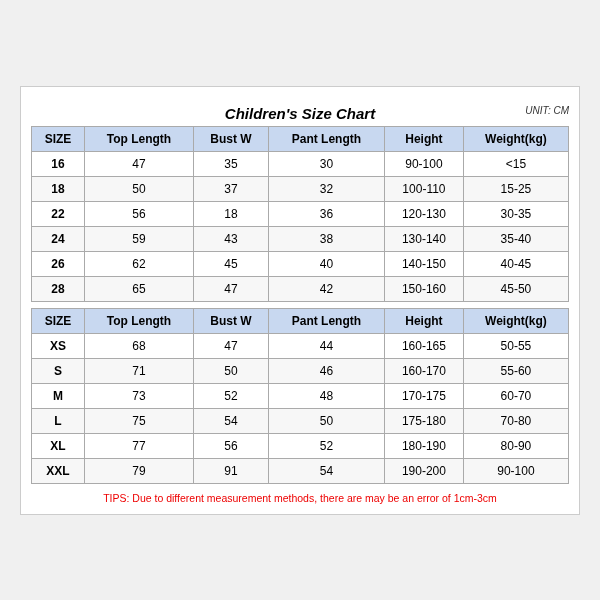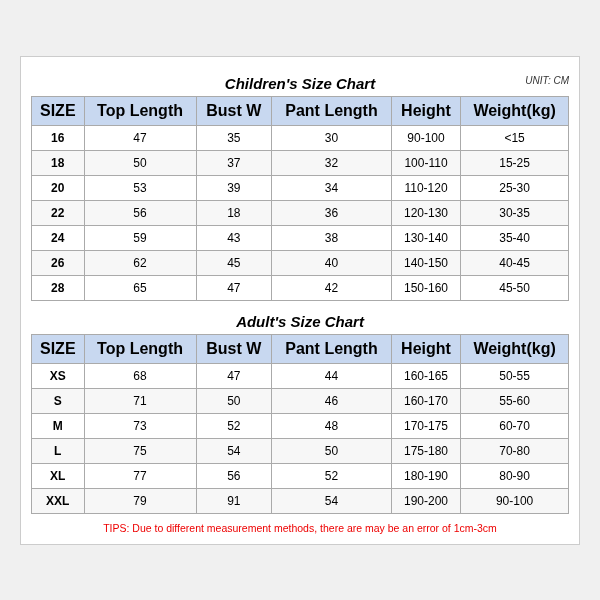--- a/index.html
+++ b/index.html
@@ -38,21 +38,21 @@
       width: 100%;
       border-collapse: collapse;
       font-size: 12px;
     }
     th {
       background: #c8d8f0;
       border: 1px solid #aaa;
       padding: 5px 4px;
       text-align: center;
       font-weight: bold;
-      font-size: 16px;
+      font-size: 12px;
     }
     td {
       border: 1px solid #aaa;
       padding: 5px 4px;
       text-align: center;
     }
     tr:nth-child(even) td {
       background: #f7f7f7;
     }
     tr:nth-child(odd) td {
@@ -103,28 +103,20 @@
         </tr>
         <tr>
           <td class="size-cell">18</td>
           <td>50</td>
           <td>37</td>
           <td>32</td>
           <td>100-110</td>
           <td>15-25</td>
         </tr>
         <tr>
-          <td class="size-cell">20</td>
-          <td>53</td>
-          <td>39</td>
-          <td>34</td>
-          <td>110-120</td>
-          <td>25-30</td>
-        </tr>
-        <tr>
           <td class="size-cell">22</td>
           <td>56</td>
           <td>18</td>
           <td>36</td>
           <td>120-130</td>
           <td>30-35</td>
         </tr>
         <tr>
           <td class="size-cell">24</td>
           <td>59</td>
@@ -146,23 +138,20 @@
           <td>65</td>
           <td>47</td>
           <td>42</td>
           <td>150-160</td>
           <td>45-50</td>
         </tr>
       </tbody>
   </table>
 
   <div class="adult-section">
-    <div class="section-title">
-      <span>Adult's Size Chart</span>
-    </div>
     <table>
       <thead>
         <tr>
           <th>SIZE</th>
           <th>Top Length</th>
           <th>Bust W</th>
           <th>Pant Length</th>
           <th>Height</th>
           <th>Weight(kg)</th>
         </tr>

